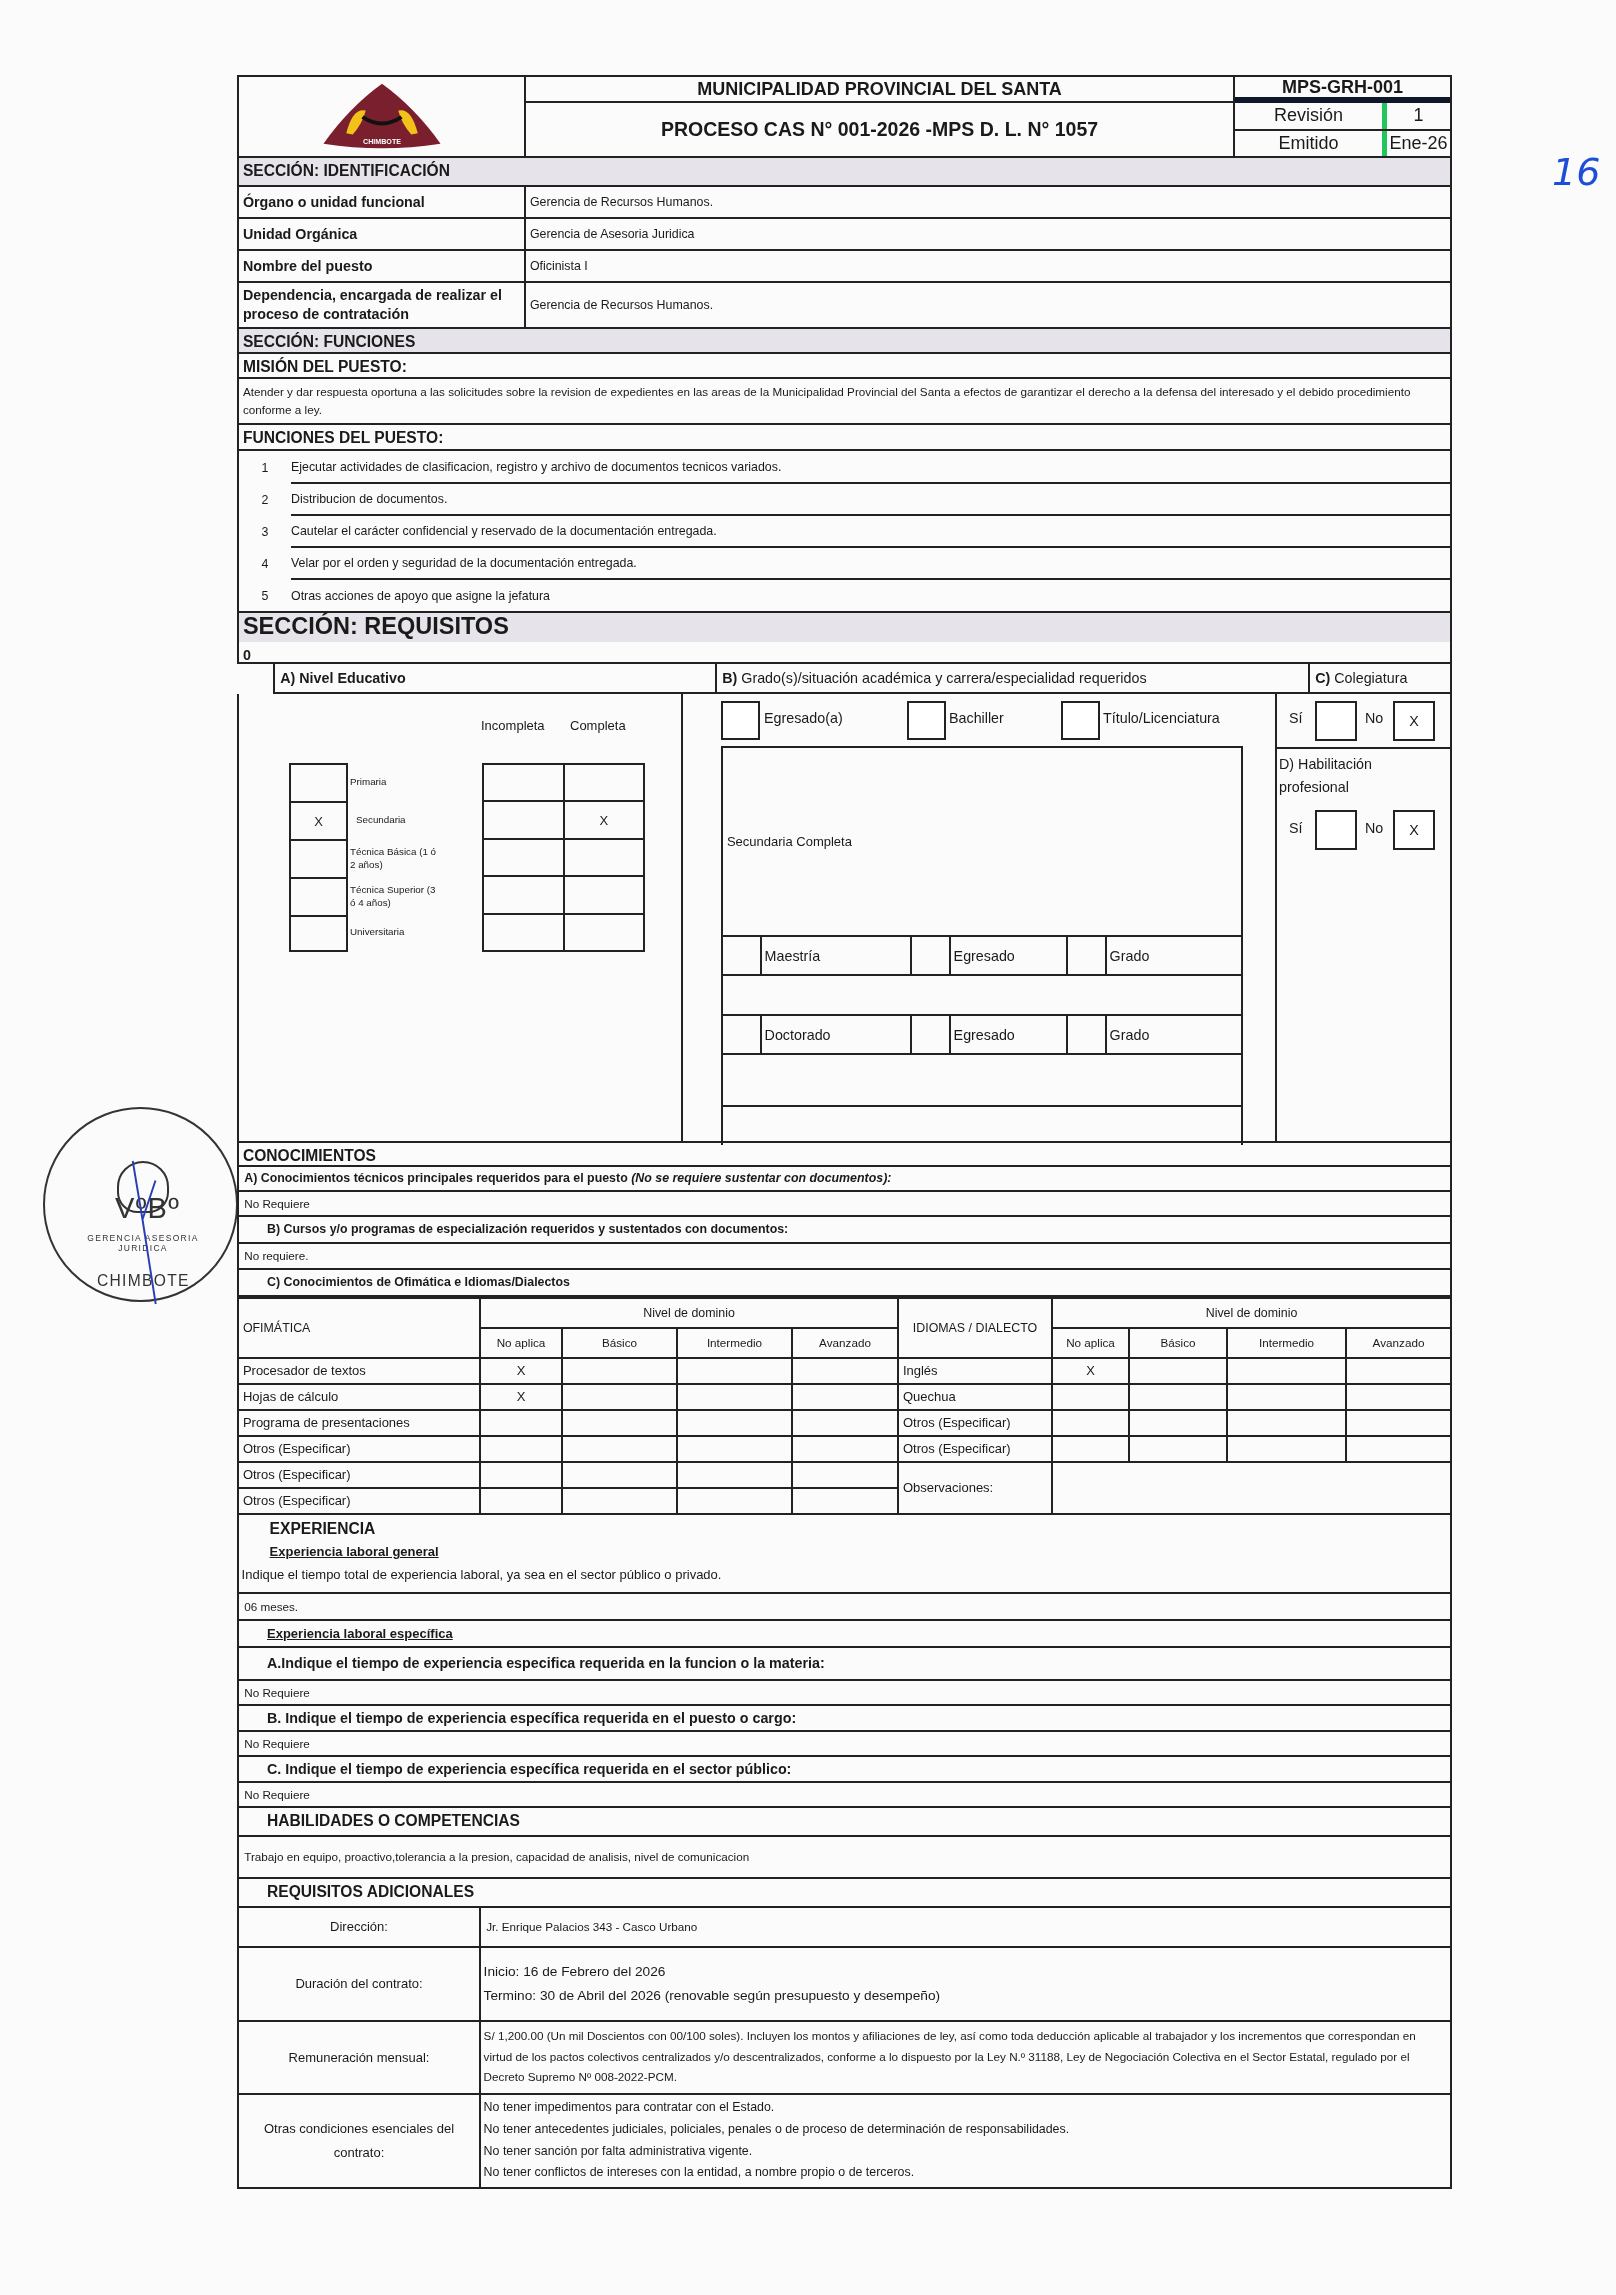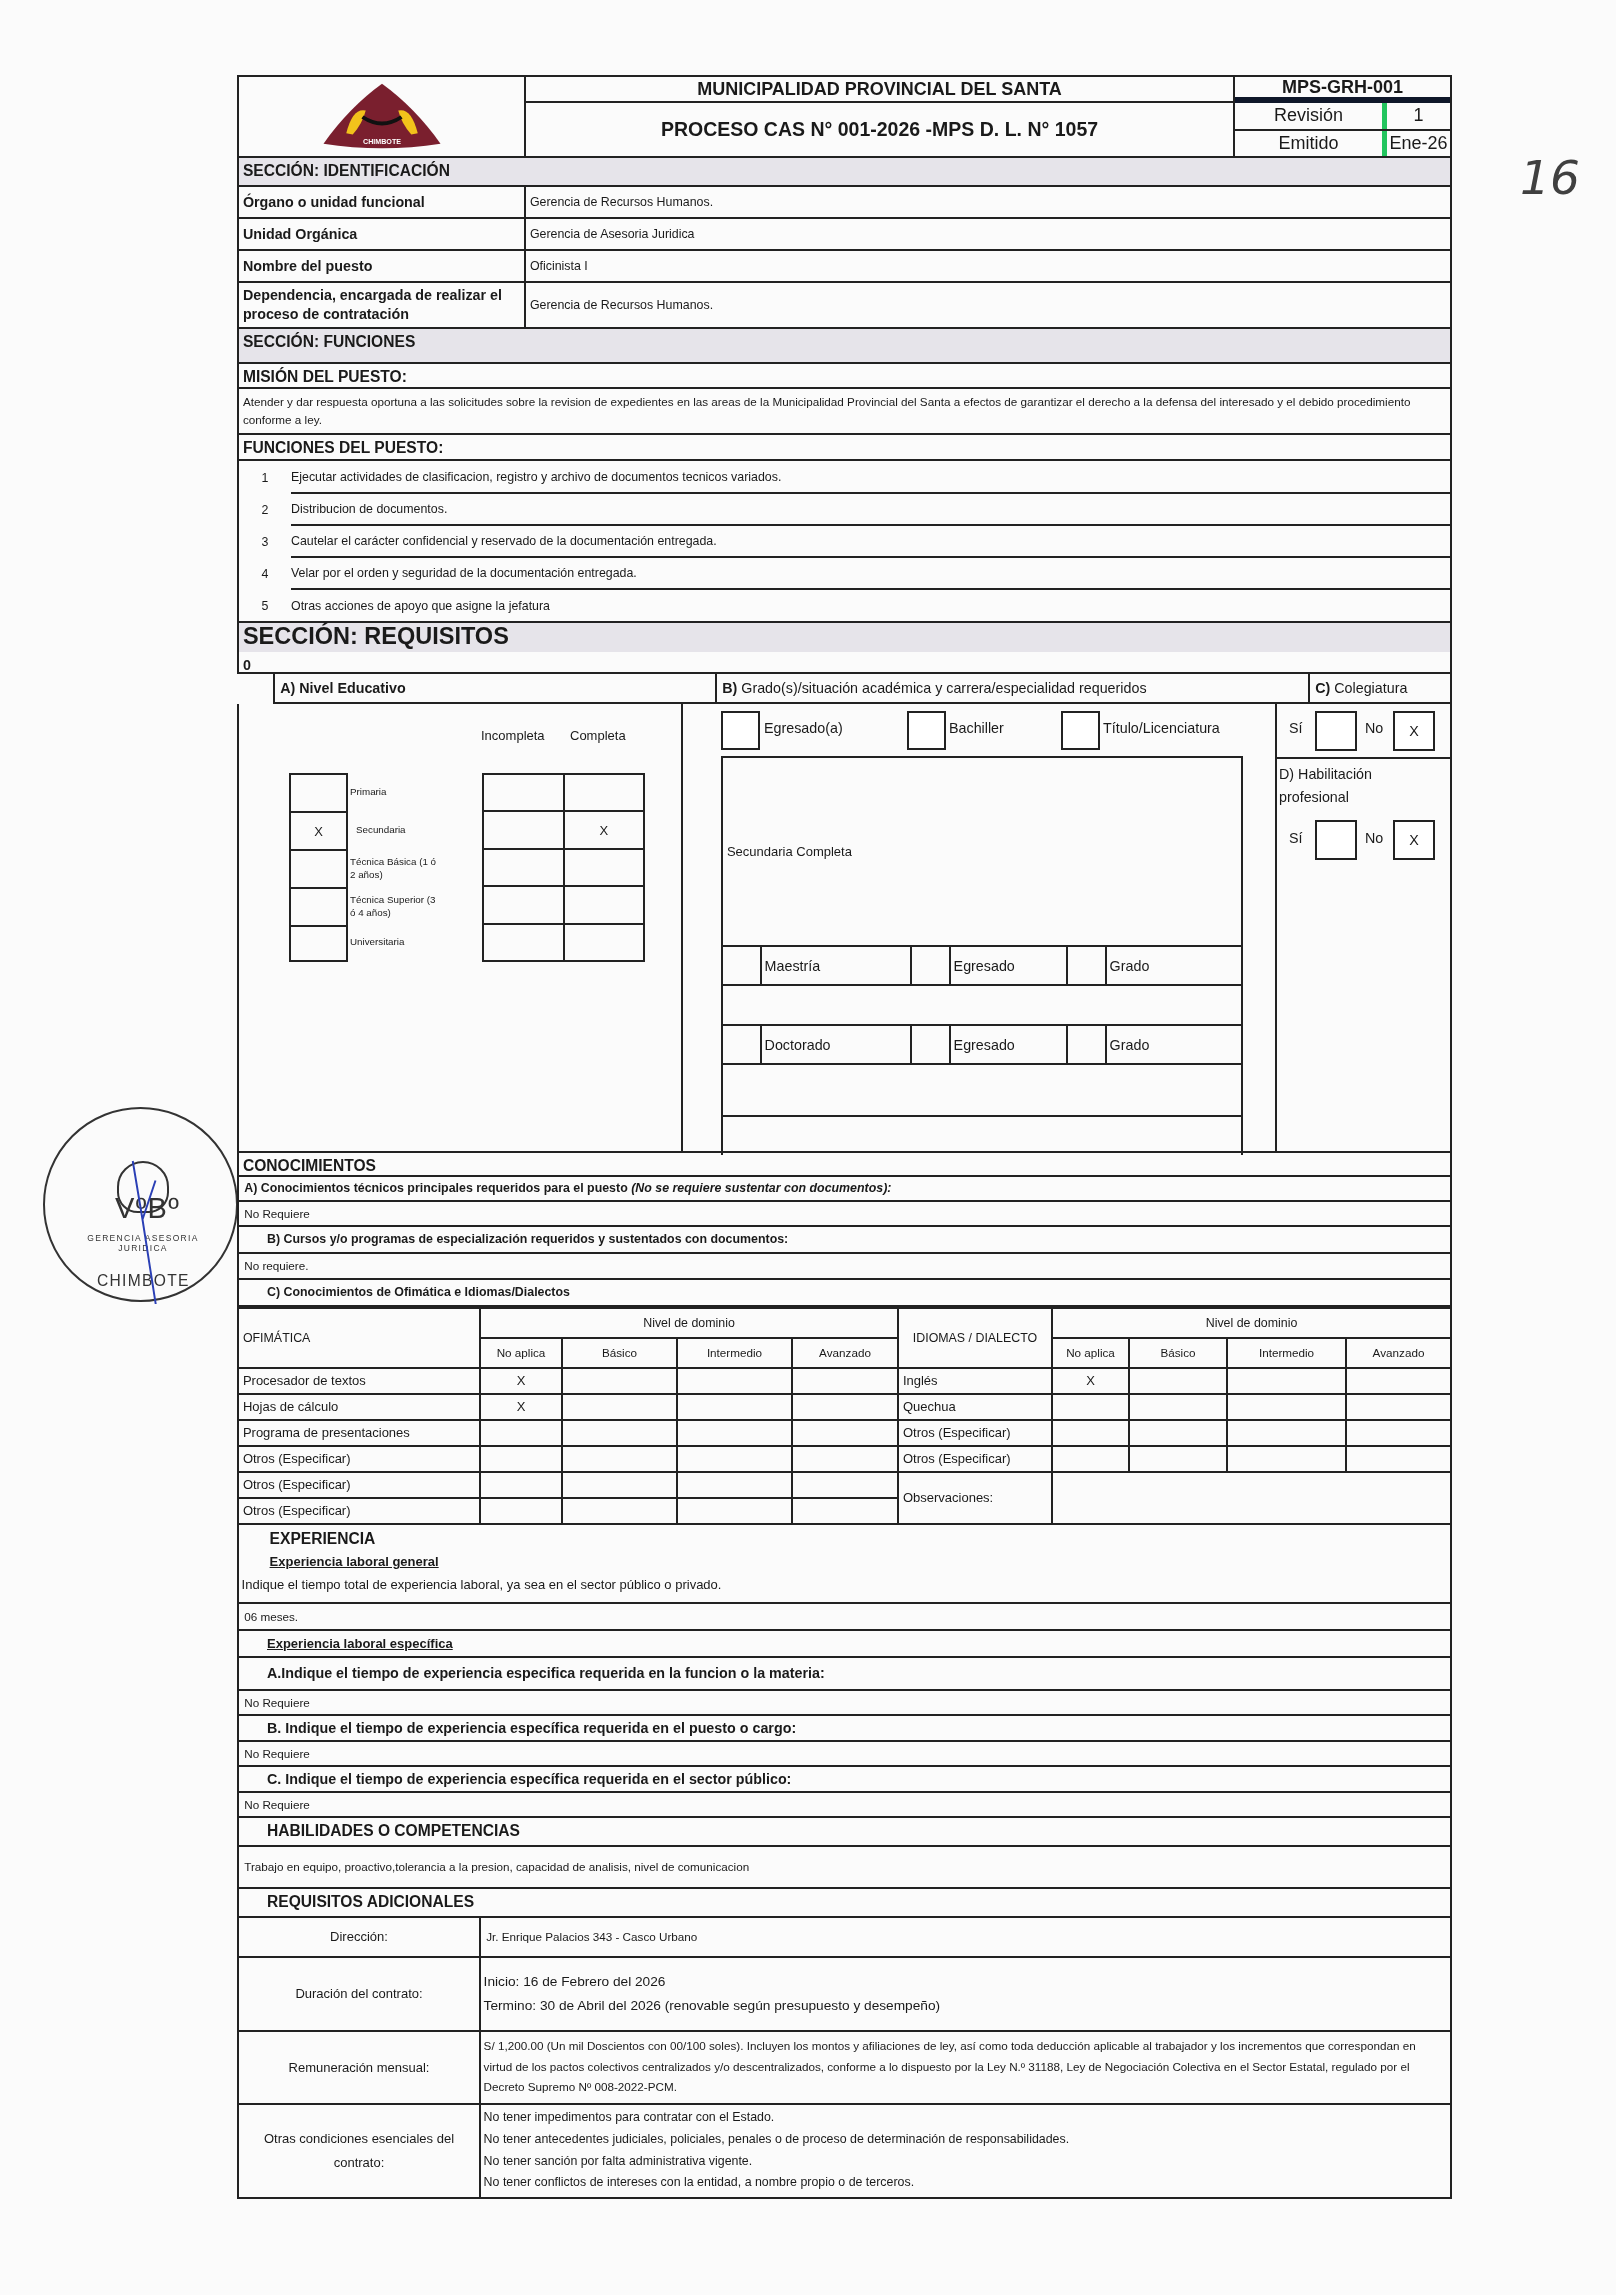--- a/index.html
+++ b/index.html
@@ -45,21 +45,21 @@
   .edu { position: relative; height: 449px; }
   .abs { position: absolute; }
 
   .tbl { border-collapse: collapse; width: 100%; }
   .tbl td { border: 2px solid #222; font-size: 13px; padding: 1.3px 3.9px; height: 26px; }
   .tbl td.c { text-align: center; }
 
   .stamp { position: absolute; left: 43px; top: 1107px; width: 195px; height: 195px; border: 2px solid #333; border-radius: 50%; }
   .stamp-inner { position: absolute; left: 72px; top: 52px; width: 52px; height: 52px; border: 2px solid #333; border-radius: 50% 50% 40% 40%; }
   .stamp-text { position: absolute; font-size: 14.3px; color: #333; letter-spacing: 1.3px; }
-  .hand16 { position: absolute; left: 1520px; top: 150px; font-size: 47px; color: #404040; font-family: "DejaVu Sans", sans-serif; font-style: italic; }
+  .hand16 { position: absolute; left: 1552px; top: 150px; font-size: 38px; color: #1d4ed8; font-family: "DejaVu Sans", sans-serif; font-style: italic; }
 </style>
 </head>
 <body>
 
 <div class="hand16">16</div>
 
 <div class="stamp">
   <div class="stamp-inner"></div>
   <div class="stamp-text" style="left:70px; top:83px; font-size:29px;">VºBº</div>
   <div class="stamp-text" style="left:33px; top:124px; font-size:8.5px; width:130px; text-align:center;">GERENCIA ASESORIA JURIDICA</div>
@@ -111,21 +111,21 @@
   </div>
   <div class="row" style="height:32px;">
     <div class="lbl">Nombre del puesto</div>
     <div class="val">Oficinista I</div>
   </div>
   <div class="row" style="height:46px;">
     <div class="lbl" style="line-height:1.3;">Dependencia, encargada de realizar el proceso de contratación</div>
     <div class="val">Gerencia de Recursos Humanos.</div>
   </div>
 
-  <div class="row shade" style="height:35px;">
+  <div class="row shade" style="height:25px;">
     <div class="sec">SECCIÓN: FUNCIONES</div>
   </div>
   <div class="row" style="height:25px;">
     <div class="sec">MISIÓN DEL PUESTO:</div>
   </div>
   <div class="row" style="height:46px;">
     <div class="val" style="font-size:11.7px; line-height:1.55;">Atender y dar respuesta oportuna a las solicitudes sobre la revision de expedientes en las areas de la Municipalidad Provincial del Santa a efectos de garantizar el derecho a la defensa del interesado y el debido procedimiento conforme a ley.</div>
   </div>
   <div class="row" style="height:26px;">
     <div class="sec">FUNCIONES DEL PUESTO:</div>

